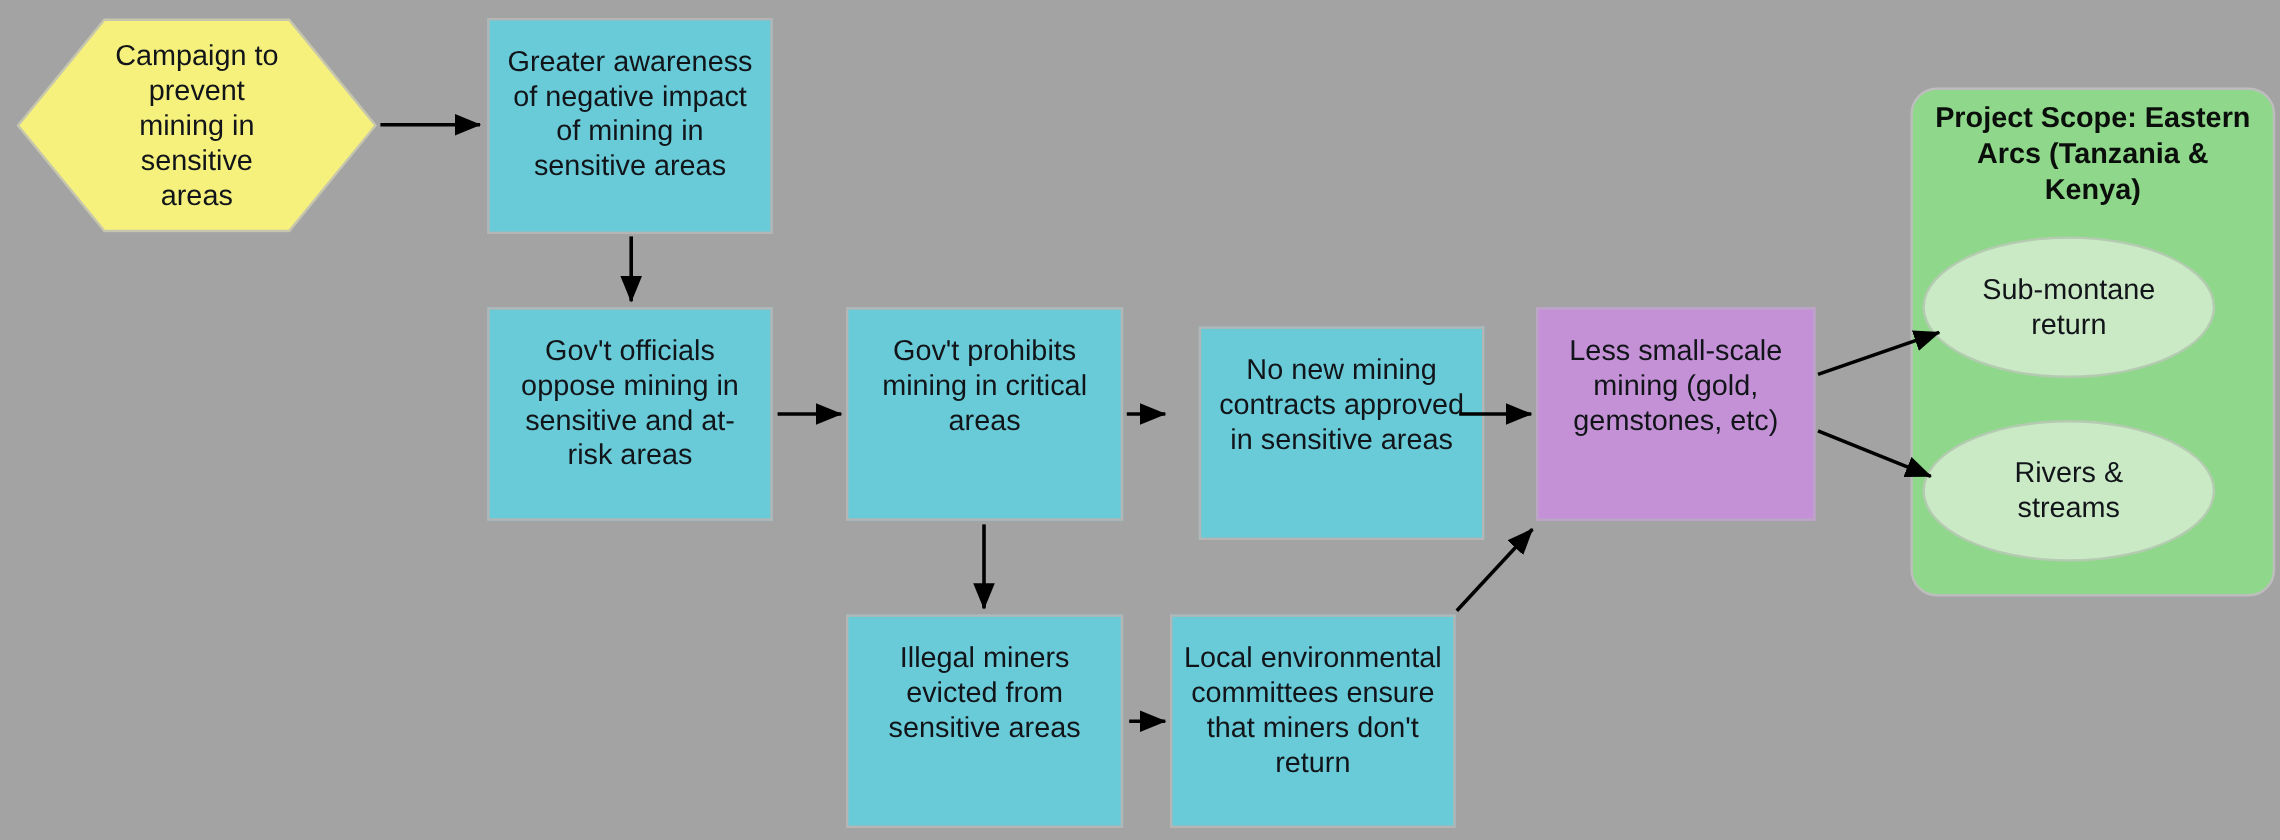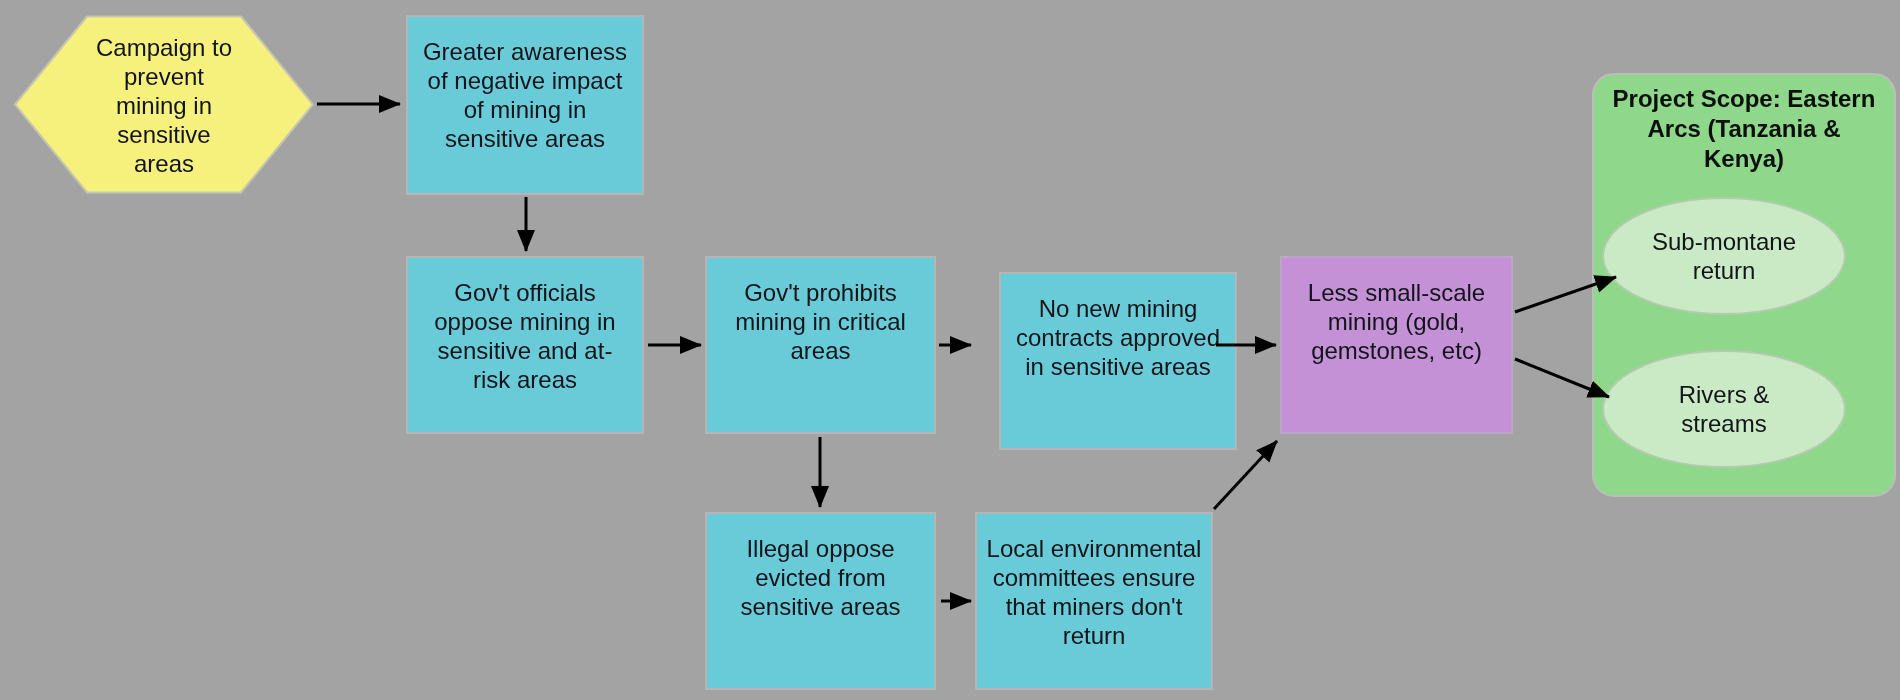--- a/index.html
+++ b/index.html
@@ -78,21 +78,21 @@
 
   <div class="node factor" style="left:975px;top:272px;width:238px;height:178px;margin-left:24px;">
     <div class="lbl" style="width:216px;">No new mining contracts approved in sensitive areas</div>
   </div>
 
   <div class="node result" style="left:1280px;top:256px;width:233px;height:178px;">
     <div class="lbl" style="width:196px;">Less small-scale mining (gold, gemstones, etc)</div>
   </div>
 
   <div class="node factor" style="left:705px;top:512px;width:231px;height:178px;">
-    <div class="lbl" style="width:196px;">Illegal oppose evicted from sensitive areas</div>
+    <div class="lbl" style="width:196px;">Illegal miners evicted from sensitive areas</div>
   </div>
 
   <div class="node factor" style="left:975px;top:512px;width:238px;height:178px;">
     <div class="lbl" style="width:216px;margin-top:20px;">Local environmental committees ensure that miners don't return</div>
   </div>
 
   <div class="scope" style="left:1576px;top:73px;width:300px;height:420px;">
     <div class="scope-title">
       <span>Project Scope: Eastern</span>
       <span>Arcs (Tanzania &amp;</span>

